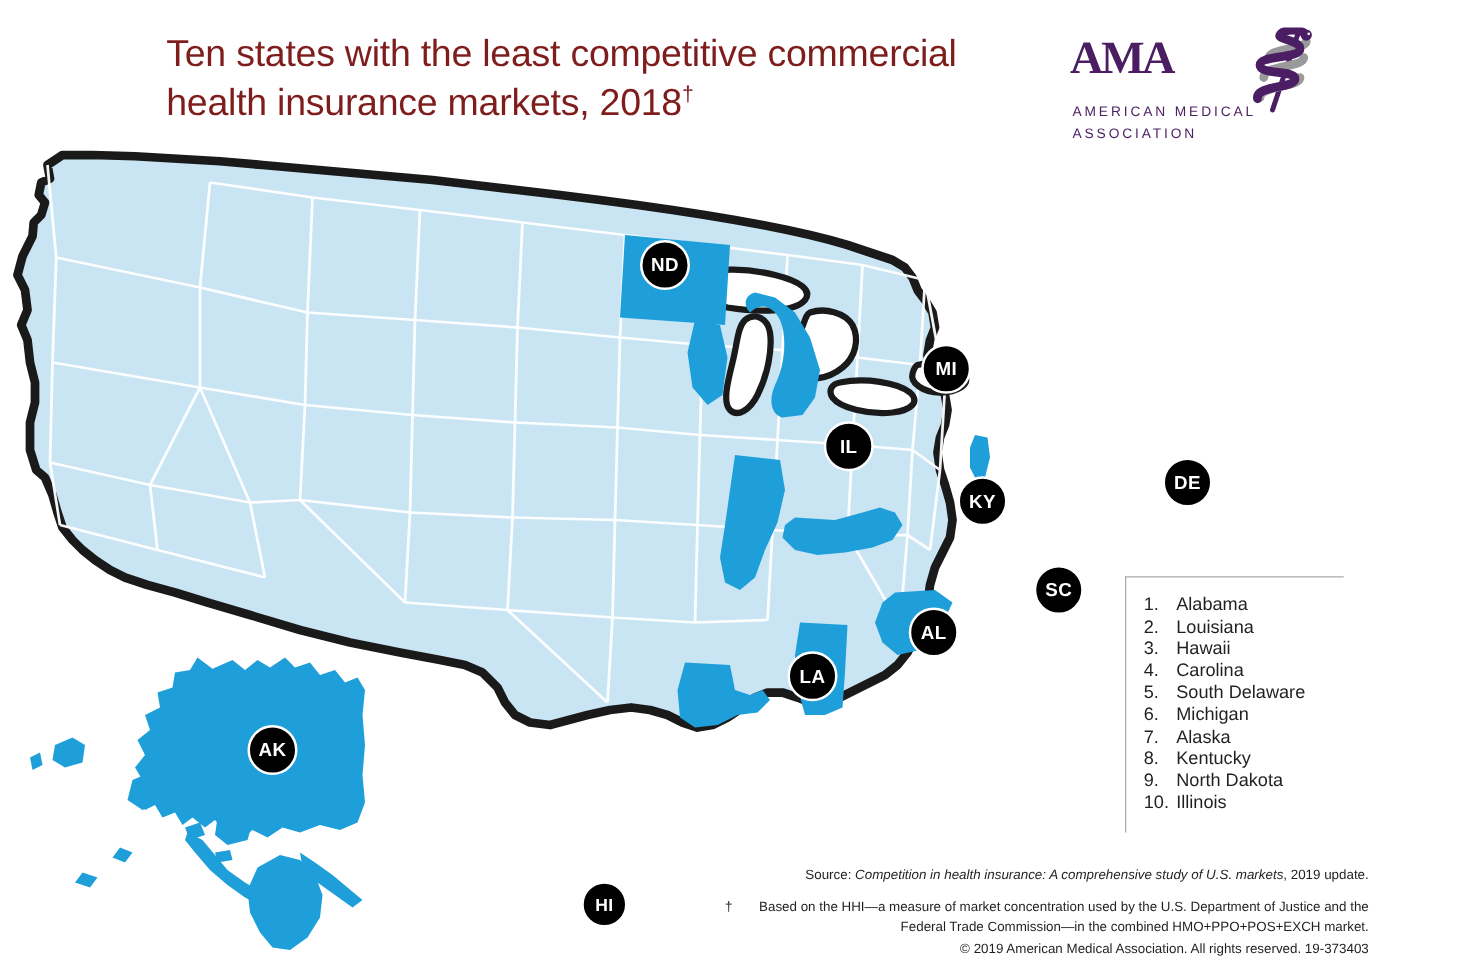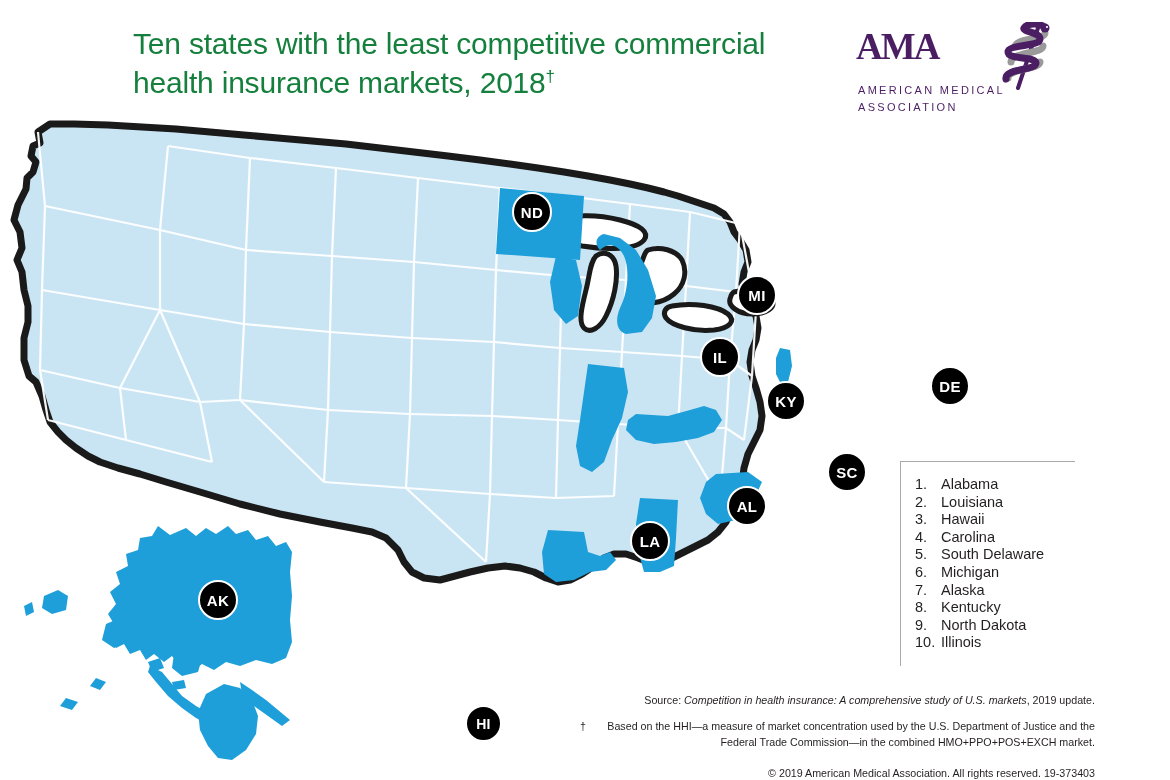--- a/index.html
+++ b/index.html
@@ -10,21 +10,21 @@
     color:#231f20;
     overflow:hidden;
     position:relative;
   }
   #root{position:relative;width:1170px;height:780px;}
 
   
   .title{
     position:absolute;left:133px;top:24px;width:720px;
     font-size:30px;line-height:1.30;font-weight:300;
-    letter-spacing:-0.2px;color:#15803d;
+    letter-spacing:-0.2px;color:#7f1d1d;
   }
   .title sup{font-size:17px;vertical-align:super;line-height:0;}
 
   
   .logo{position:absolute;left:856px;top:22px;width:200px;height:100px;}
   .logo-word{
     position:absolute;left:0;top:6px;
     font-size:37px;font-weight:bold;letter-spacing:-2px;
     color:#4b1e63;line-height:1;font-family:Liberation Serif, serif;
   }
@@ -62,21 +62,21 @@
   .rankrow{display:flex;font-size:14.5px;line-height:17.6px;color:#231f20;}
   .ranknum{width:26px;flex:none;}
   .rankname{flex:1;}
 
   
   .notes{position:absolute;left:575px;top:692px;width:520px;color:#231f20;text-align:right;}
   .src{font-size:10.7px;line-height:1.5;margin-bottom:11px;}
   .src i{font-style:italic;}
   .dag{font-size:10.7px;line-height:1.45;display:flex;}
   .dagmark{width:11px;flex:none;}
-  .copy{font-size:10.7px;line-height:1.5;margin-top:15px;}
+  .copy{font-size:10.7px;line-height:1.5;margin-top:1px;}
 </style>
 </head>
 <body>
 
 <div id="root">
 
   <div class="title">
     <span>Ten states with the least competitive commercial</span><br>
     <span>health insurance markets, 2018</span><sup>†</sup>
   </div>
@@ -225,21 +225,21 @@
   </div>
 
   <div class="marker" style="left:512px;top:192px;">
     <div class="circle">ND</div>
   </div>
 
   <div class="marker" style="left:737px;top:275px;">
     <div class="circle">MI</div>
   </div>
 
-  <div class="marker" style="left:700px;top:337px;">
+  <div class="marker" style="left:659px;top:337px;">
     <div class="circle">IL</div>
   </div>
 
   <div class="marker" style="left:766px;top:381px;">
     <div class="circle">KY</div>
   </div>
 
   <div class="marker" style="left:930px;top:366px;">
     <svg class="tail" style="left:-10px;top:-9px;" width="30" height="30" viewBox="0 0 30 30">
       <path d="M2,2 L26,20 L17,26 Z" fill="#c2761d"></path>

